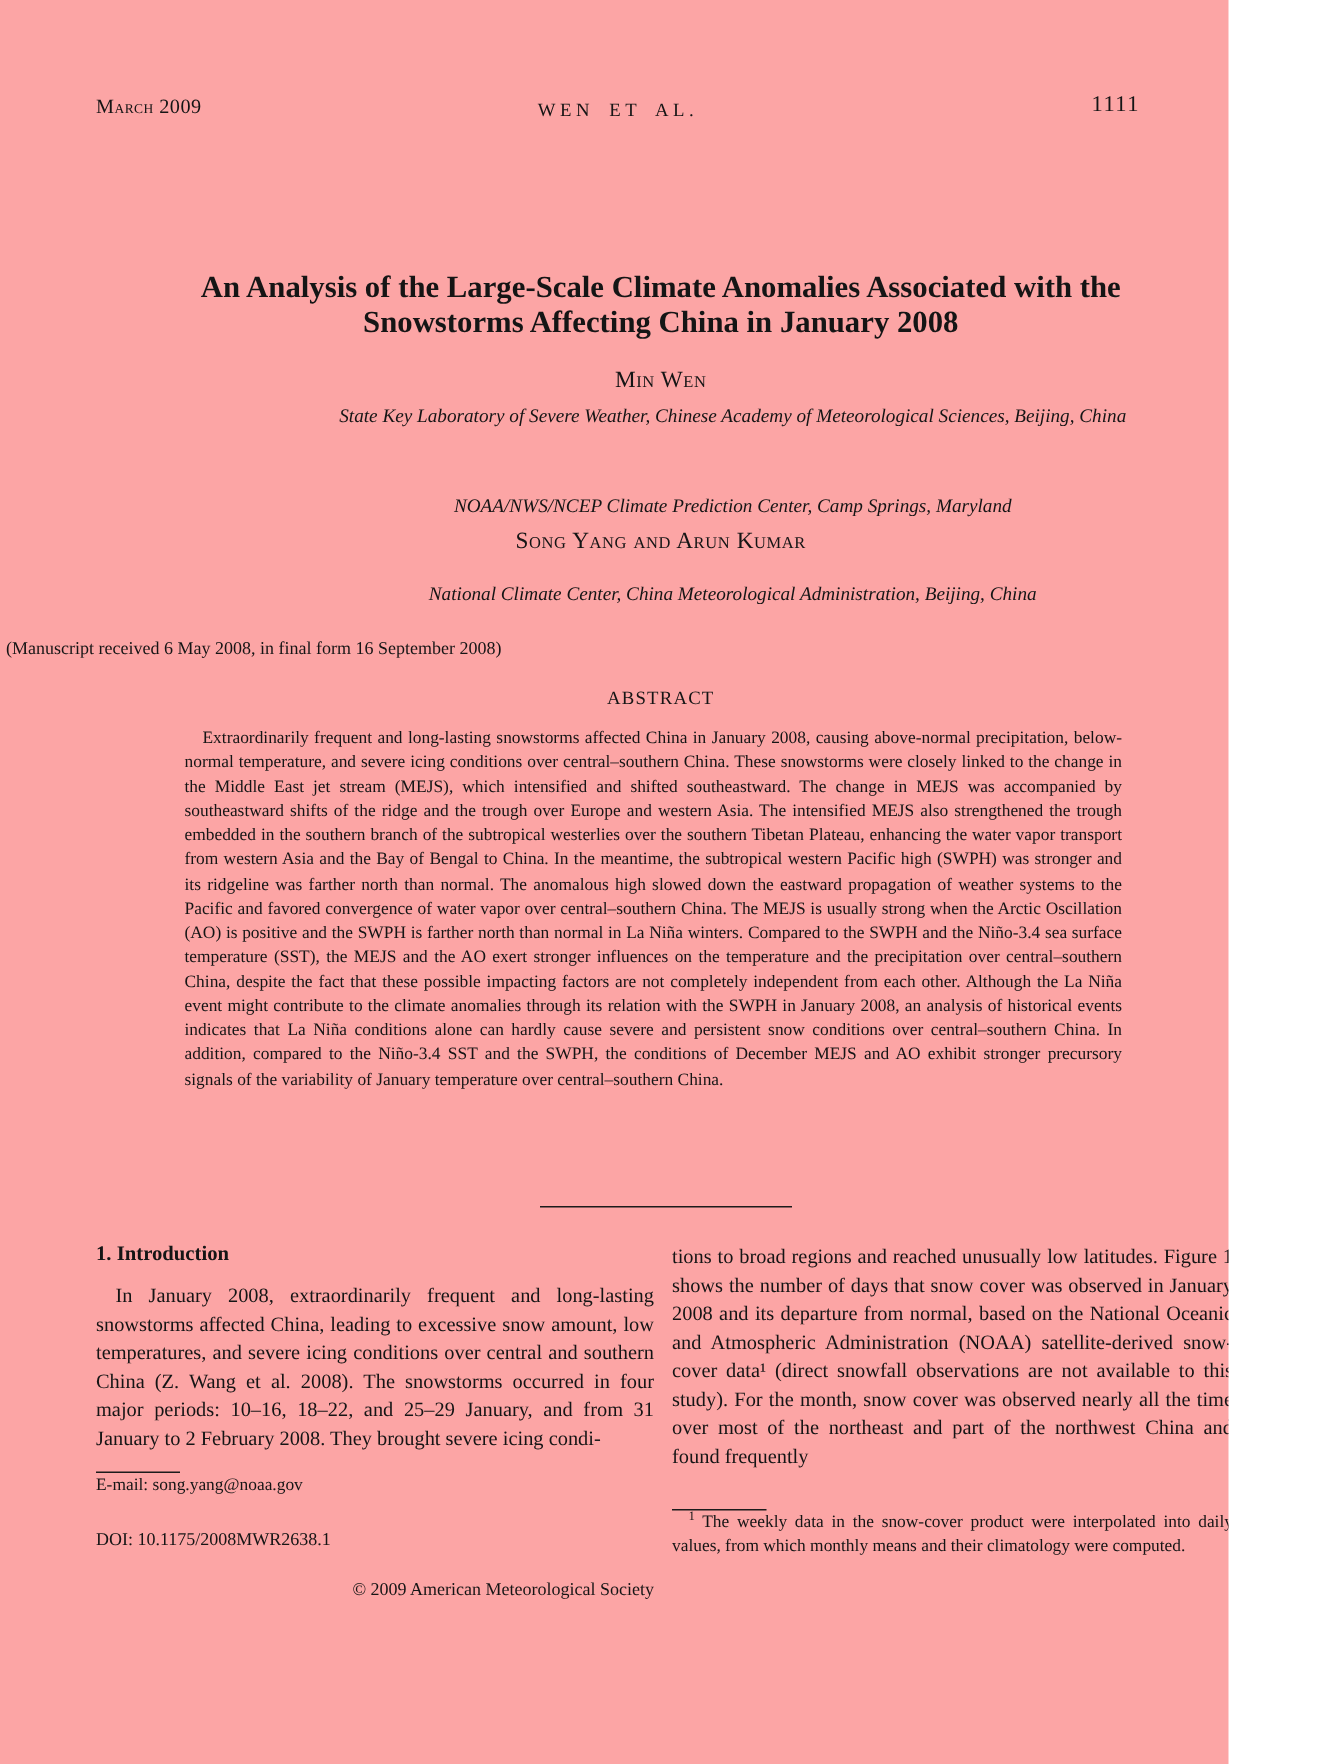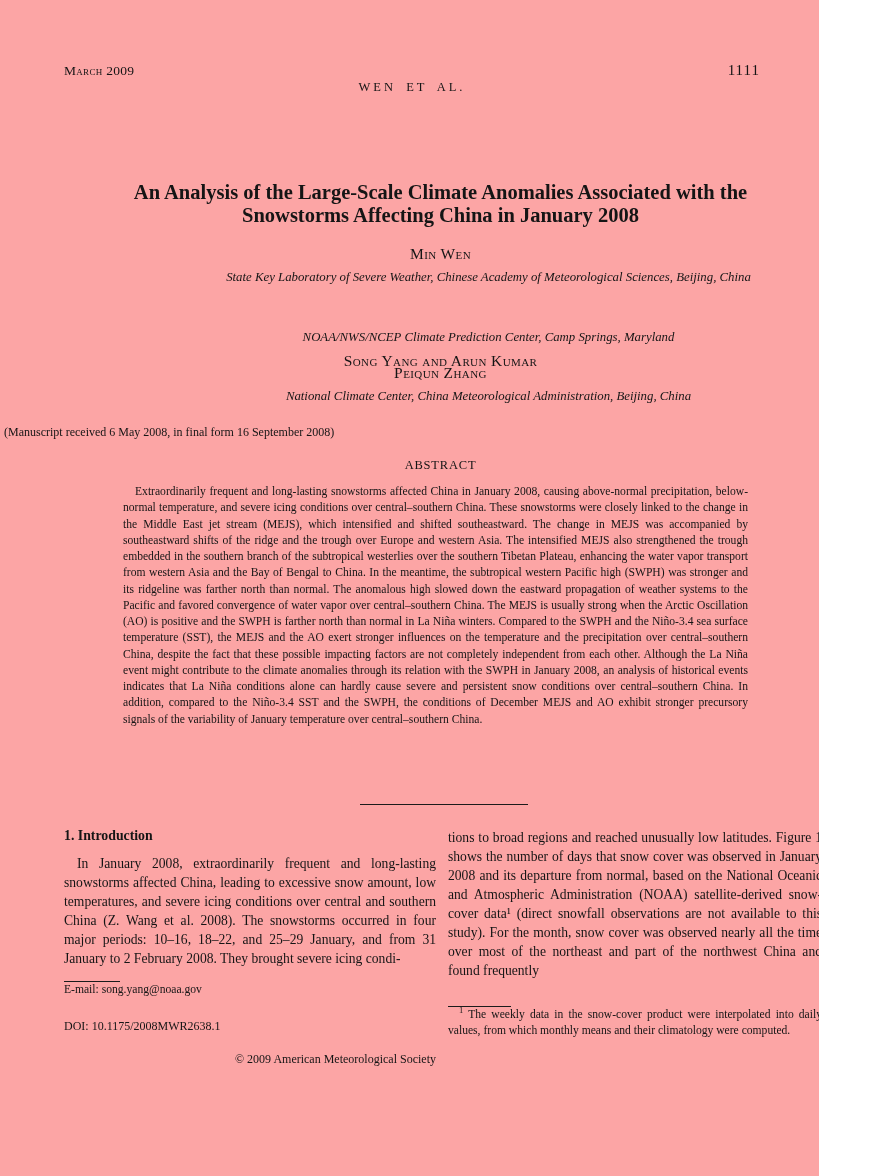--- a/index.html
+++ b/index.html
@@ -7,21 +7,21 @@
     position:relative;
     width:819px;height:1176px;
     background:#fca5a5;
     color:#151515;
     font-family:"Liberation Serif","DejaVu Serif",serif;
     overflow:hidden;
   }
   
   .running-head{position:absolute;top:62px;left:64px;right:59px;height:18px;}
   .rh-left{position:absolute;left:0;top:1px;font-variant:small-caps;font-size:13.5px;letter-spacing:0.3px;}
-  .rh-center{position:absolute;left:50%;transform:translateX(-50%);top:18px;font-size:12.5px;letter-spacing:3px;word-spacing:4px;}
+  .rh-center{position:absolute;left:50%;transform:translateX(-50%);top:4px;font-size:12.5px;letter-spacing:3px;word-spacing:4px;}
   .rh-right{position:absolute;right:0;top:0;font-size:15px;letter-spacing:1px;}
   
   .title{position:absolute;top:181px;left:0;width:881px;text-align:center;margin:0;font-family:Liberation Serif, serif;}
   .title .inner{display:inline-block;max-width:690px;font-size:20.5px;font-weight:bold;line-height:23px;}
   .names{position:absolute;left:0;width:881px;text-align:center;font-variant:small-caps;font-size:15.5px;letter-spacing:0.4px;}
   .affil{position:absolute;left:0;width:881px;text-align:center;font-style:italic;font-size:12.8px;padding-left:48px;}
   .names-1{top:245px;}
   .affil-1{top:270px;}
   .names-2{top:315px;margin-top:37px;}
   .affil-2{top:330px;}
@@ -62,21 +62,20 @@
   </div>
 
   <h1 class="title"><span class="inner">An Analysis of the Large-Scale Climate Anomalies Associated with the Snowstorms Affecting China in January 2008</span></h1>
 
   <div class="names names-1">Min Wen</div>
   <div class="affil affil-1">State Key Laboratory of Severe Weather, Chinese Academy of Meteorological Sciences, Beijing, China</div>
 
   <div class="names names-2">Song Yang and Arun Kumar</div>
   <div class="affil affil-2">NOAA/NWS/NCEP Climate Prediction Center, Camp Springs, Maryland</div>
 
-  <div class="names names-3">Peiqun Zhang</div>
   <div class="affil affil-3">National Climate Center, China Meteorological Administration, Beijing, China</div>
 
   <div class="manuscript">(Manuscript received 6 May 2008, in final form 16 September 2008)</div>
 
   <div class="abs-head">ABSTRACT</div>
   <p class="abstract">Extraordinarily frequent and long-lasting snowstorms affected China in January 2008, causing above-normal precipitation, below-normal temperature, and severe icing conditions over central–southern China. These snowstorms were closely linked to the change in the Middle East jet stream (MEJS), which intensified and shifted southeastward. The change in MEJS was accompanied by southeastward shifts of the ridge and the trough over Europe and western Asia. The intensified MEJS also strengthened the trough embedded in the southern branch of the subtropical westerlies over the southern Tibetan Plateau, enhancing the water vapor transport from western Asia and the Bay of Bengal to China. In the meantime, the subtropical western Pacific high (SWPH) was stronger and its ridgeline was farther north than normal. The anomalous high slowed down the eastward propagation of weather systems to the Pacific and favored convergence of water vapor over central–southern China. The MEJS is usually strong when the Arctic Oscillation (AO) is positive and the SWPH is farther north than normal in La Niña winters. Compared to the SWPH and the Niño-3.4 sea surface temperature (SST), the MEJS and the AO exert stronger influences on the temperature and the precipitation over central–southern China, despite the fact that these possible impacting factors are not completely independent from each other. Although the La Niña event might contribute to the climate anomalies through its relation with the SWPH in January 2008, an analysis of historical events indicates that La Niña conditions alone can hardly cause severe and persistent snow conditions over central–southern China. In addition, compared to the Niño-3.4 SST and the SWPH, the conditions of December MEJS and AO exhibit stronger precursory signals of the variability of January temperature over central–southern China.</p>
 
   <div class="divider"></div>
 
   <div class="col col-left">

